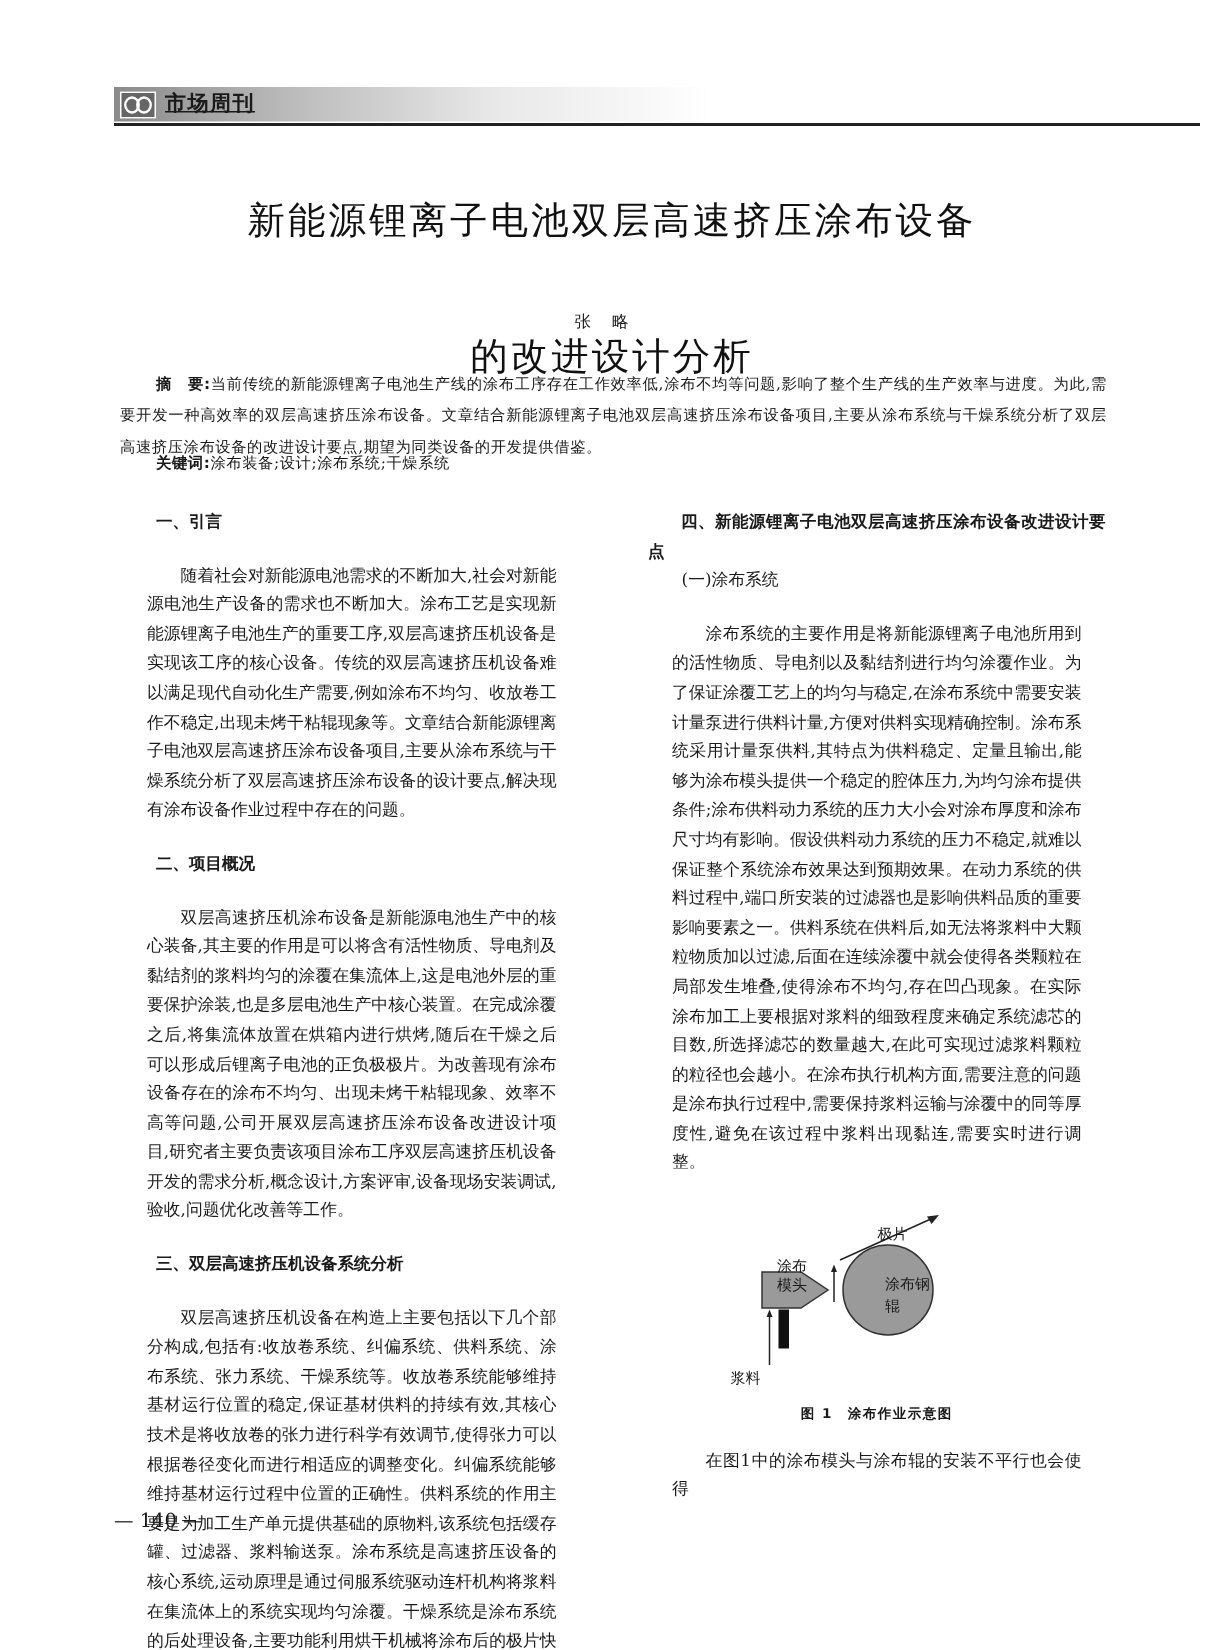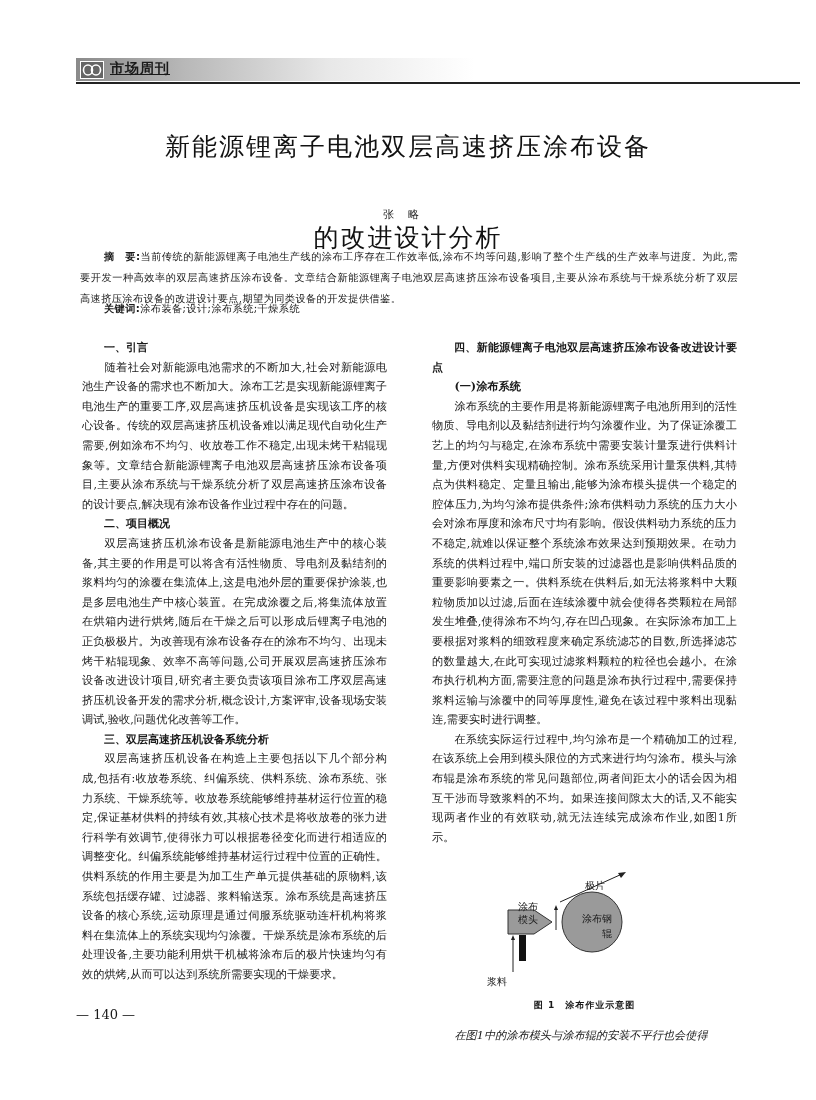--- a/index.html
+++ b/index.html
@@ -22,24 +22,24 @@
   .author { position: absolute; top: 207px; left: 0; width: 816px; text-align: center; font-size: 11px; letter-spacing: 14px; }
 
   .abstract { position: absolute; left: 80px; top: 246px; width: 658px; font-size: 10.2px; line-height: 21px;
          text-align: justify; text-indent: 24px; letter-spacing: 0.4px; }
   .abstract .lbl, .keywords .lbl { font-family: "DejaVu Sans", sans-serif; font-weight: bold; }
   .keywords { position: absolute; left: 104px; top: 302px; font-size: 10.2px; letter-spacing: 0.4px; }
 
   .col { position: absolute; top: 338px; width: 305px; font-size: 11.2px; line-height: 19.6px; text-align: justify; }
   .col.left { left: 82px; }
   .col.right { left: 432px; }
-  .col p { margin: 0; text-indent: 2em; }
+  .col p { margin: 16px; text-indent: 2em; }
   .col h3 { margin: 0; font-size: 11px; font-weight: bold; font-family: "DejaVu Sans", sans-serif;
          text-indent: 2em; line-height: 19.6px; }
-  .col h4 { margin: 0; font-size: 11.2px; font-weight: bold; text-indent: 2em; line-height: 19.6px; }
+  .col h4 { margin: 0; font-size: 11.2px; font-weight: normal; text-indent: 2em; line-height: 19.6px; }
 
   .figure { position: relative; width: 305px; height: 120px; margin-top: 25px; }
   .figure svg { position: absolute; left: 70px; top: 0; }
   .fig-label { position: absolute; font-size: 10px; font-family: "DejaVu Serif", serif; }
   .fig-caption { text-align: center; font-size: 9px; font-weight: bold; font-family: "DejaVu Sans", sans-serif;
          margin-top: 4px; letter-spacing: 1px; }
   .page-num { position: absolute; left: 76px; top: 1007px; font-size: 13px; }
 </style>
 </head>
 <body>
@@ -67,21 +67,20 @@
   <h3>二、项目概况</h3>
   <p>双层高速挤压机涂布设备是新能源电池生产中的核心装备,其主要的作用是可以将含有活性物质、导电剂及黏结剂的浆料均匀的涂覆在集流体上,这是电池外层的重要保护涂装,也是多层电池生产中核心装置。在完成涂覆之后,将集流体放置在烘箱内进行烘烤,随后在干燥之后可以形成后锂离子电池的正负极极片。为改善现有涂布设备存在的涂布不均匀、出现未烤干粘辊现象、效率不高等问题,公司开展双层高速挤压涂布设备改进设计项目,研究者主要负责该项目涂布工序双层高速挤压机设备开发的需求分析,概念设计,方案评审,设备现场安装调试,验收,问题优化改善等工作。</p>
   <h3>三、双层高速挤压机设备系统分析</h3>
   <p>双层高速挤压机设备在构造上主要包括以下几个部分构成,包括有:收放卷系统、纠偏系统、供料系统、涂布系统、张力系统、干燥系统等。收放卷系统能够维持基材运行位置的稳定,保证基材供料的持续有效,其核心技术是将收放卷的张力进行科学有效调节,使得张力可以根据卷径变化而进行相适应的调整变化。纠偏系统能够维持基材运行过程中位置的正确性。供料系统的作用主要是为加工生产单元提供基础的原物料,该系统包括缓存罐、过滤器、浆料输送泵。涂布系统是高速挤压设备的核心系统,运动原理是通过伺服系统驱动连杆机构将浆料在集流体上的系统实现均匀涂覆。干燥系统是涂布系统的后处理设备,主要功能利用烘干机械将涂布后的极片快速均匀有效的烘烤,从而可以达到系统所需要实现的干燥要求。</p>
 </div>
 
 <div class="col right">
   <h3 style="text-indent:2em;">四、新能源锂离子电池双层高速挤压涂布设备改进设计要点</h3>
   <h4>(一)涂布系统</h4>
   <p>涂布系统的主要作用是将新能源锂离子电池所用到的活性物质、导电剂以及黏结剂进行均匀涂覆作业。为了保证涂覆工艺上的均匀与稳定,在涂布系统中需要安装计量泵进行供料计量,方便对供料实现精确控制。涂布系统采用计量泵供料,其特点为供料稳定、定量且输出,能够为涂布模头提供一个稳定的腔体压力,为均匀涂布提供条件;涂布供料动力系统的压力大小会对涂布厚度和涂布尺寸均有影响。假设供料动力系统的压力不稳定,就难以保证整个系统涂布效果达到预期效果。在动力系统的供料过程中,端口所安装的过滤器也是影响供料品质的重要影响要素之一。供料系统在供料后,如无法将浆料中大颗粒物质加以过滤,后面在连续涂覆中就会使得各类颗粒在局部发生堆叠,使得涂布不均匀,存在凹凸现象。在实际涂布加工上要根据对浆料的细致程度来确定系统滤芯的目数,所选择滤芯的数量越大,在此可实现过滤浆料颗粒的粒径也会越小。在涂布执行机构方面,需要注意的问题是涂布执行过程中,需要保持浆料运输与涂覆中的同等厚度性,避免在该过程中浆料出现黏连,需要实时进行调整。</p>
-  <p>在系统实际运行过程中,均匀涂布是一个精确加工的过程,在该系统上会用到模头限位的方式来进行均匀涂布。模头与涂布辊是涂布系统的常见问题部位,两者间距太小的话会因为相互干涉而导致浆料的不均。如果连接间隙太大的话,又不能实现两者作业的有效联动,就无法连续完成涂布作业,如图1所示。</p>
 
   <div class="figure">
     <svg width="160" height="112" viewBox="0 0 160 112">
 
       <line x1="58" y1="30" x2="120" y2="2" stroke="#222" stroke-width="1"></line>
       <polygon points="124,0 116,1 119,6" fill="#222"></polygon>
 
       <circle cx="90" cy="50" r="30" fill="#9a9a9a" stroke="#333" stroke-width="1"></circle>
 
       <polygon points="6,38 32,38 50,50 32,62 6,62" fill="#9a9a9a" stroke="#333" stroke-width="1"></polygon>
@@ -89,20 +88,20 @@
       <line x1="54" y1="58" x2="54" y2="36" stroke="#222" stroke-width="1"></line>
       <polygon points="54,33 52,38 56,38" fill="#222"></polygon>
 
       <rect x="17" y="63" width="7" height="26" fill="#111"></rect>
 
       <line x1="11" y1="100" x2="11" y2="66" stroke="#222" stroke-width="1"></line>
       <polygon points="11,63 9,68 13,68" fill="#222"></polygon>
     </svg>
     <span class="fig-label" style="left:153px; top:4px;">极片</span>
     <span class="fig-label" style="left:82px; top:28px; width:28px; text-align:center; line-height:13px;"><span>涂布</span><br><span>模头</span></span>
-    <span class="fig-label" style="left:142px; top:39px; width:38px; text-align:right; line-height:15px;"><span>涂布钢</span><br><span>辊</span></span>
+    <span class="fig-label" style="left:158px; top:39px; width:38px; text-align:left; line-height:15px;"><span>涂布钢</span><br><span>辊</span></span>
     <span class="fig-label" style="left:55px; top:100px;">浆料</span>
   </div>
   <div class="fig-caption">图 1　涂布作业示意图</div>
-  <p style="margin-top:10px;font-style:italic;">在图1中的涂布模头与涂布辊的安装不平行也会使得</p>
+  <p style="margin-top:10px;">在图1中的涂布模头与涂布辊的安装不平行也会使得</p>
 </div>
 
 <div class="page-num">— 140 —</div>
 
 </body></html>

